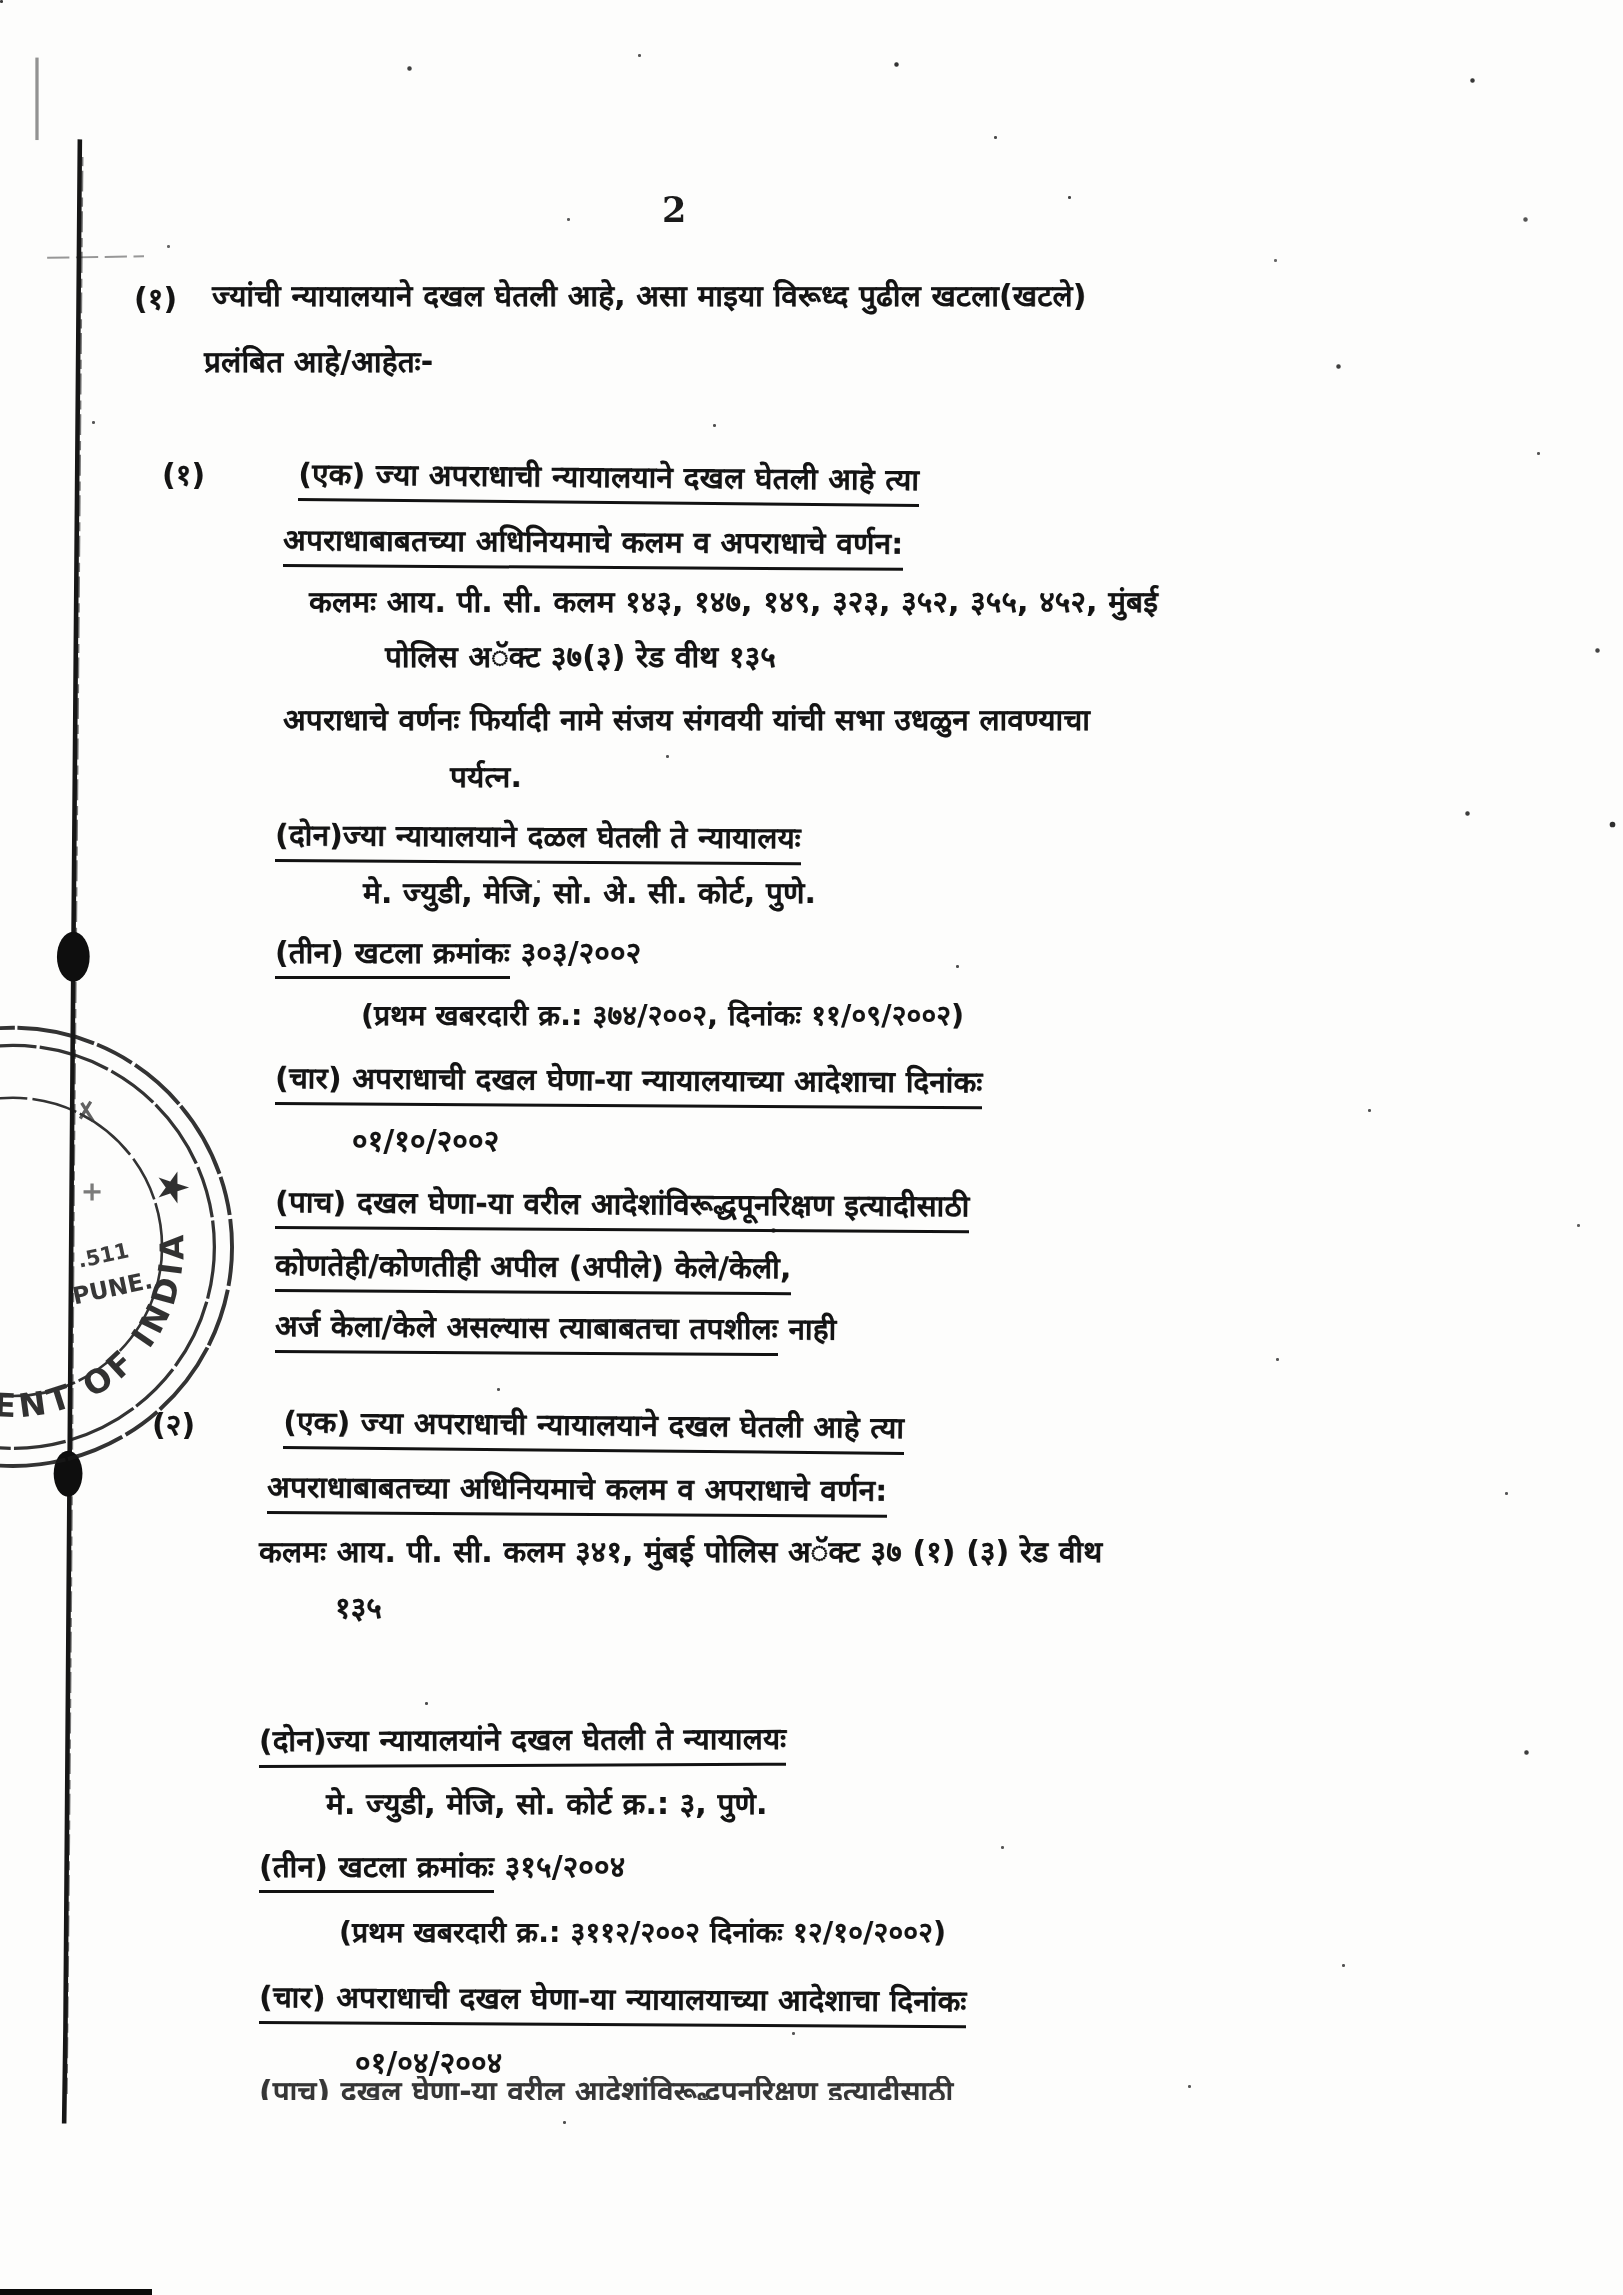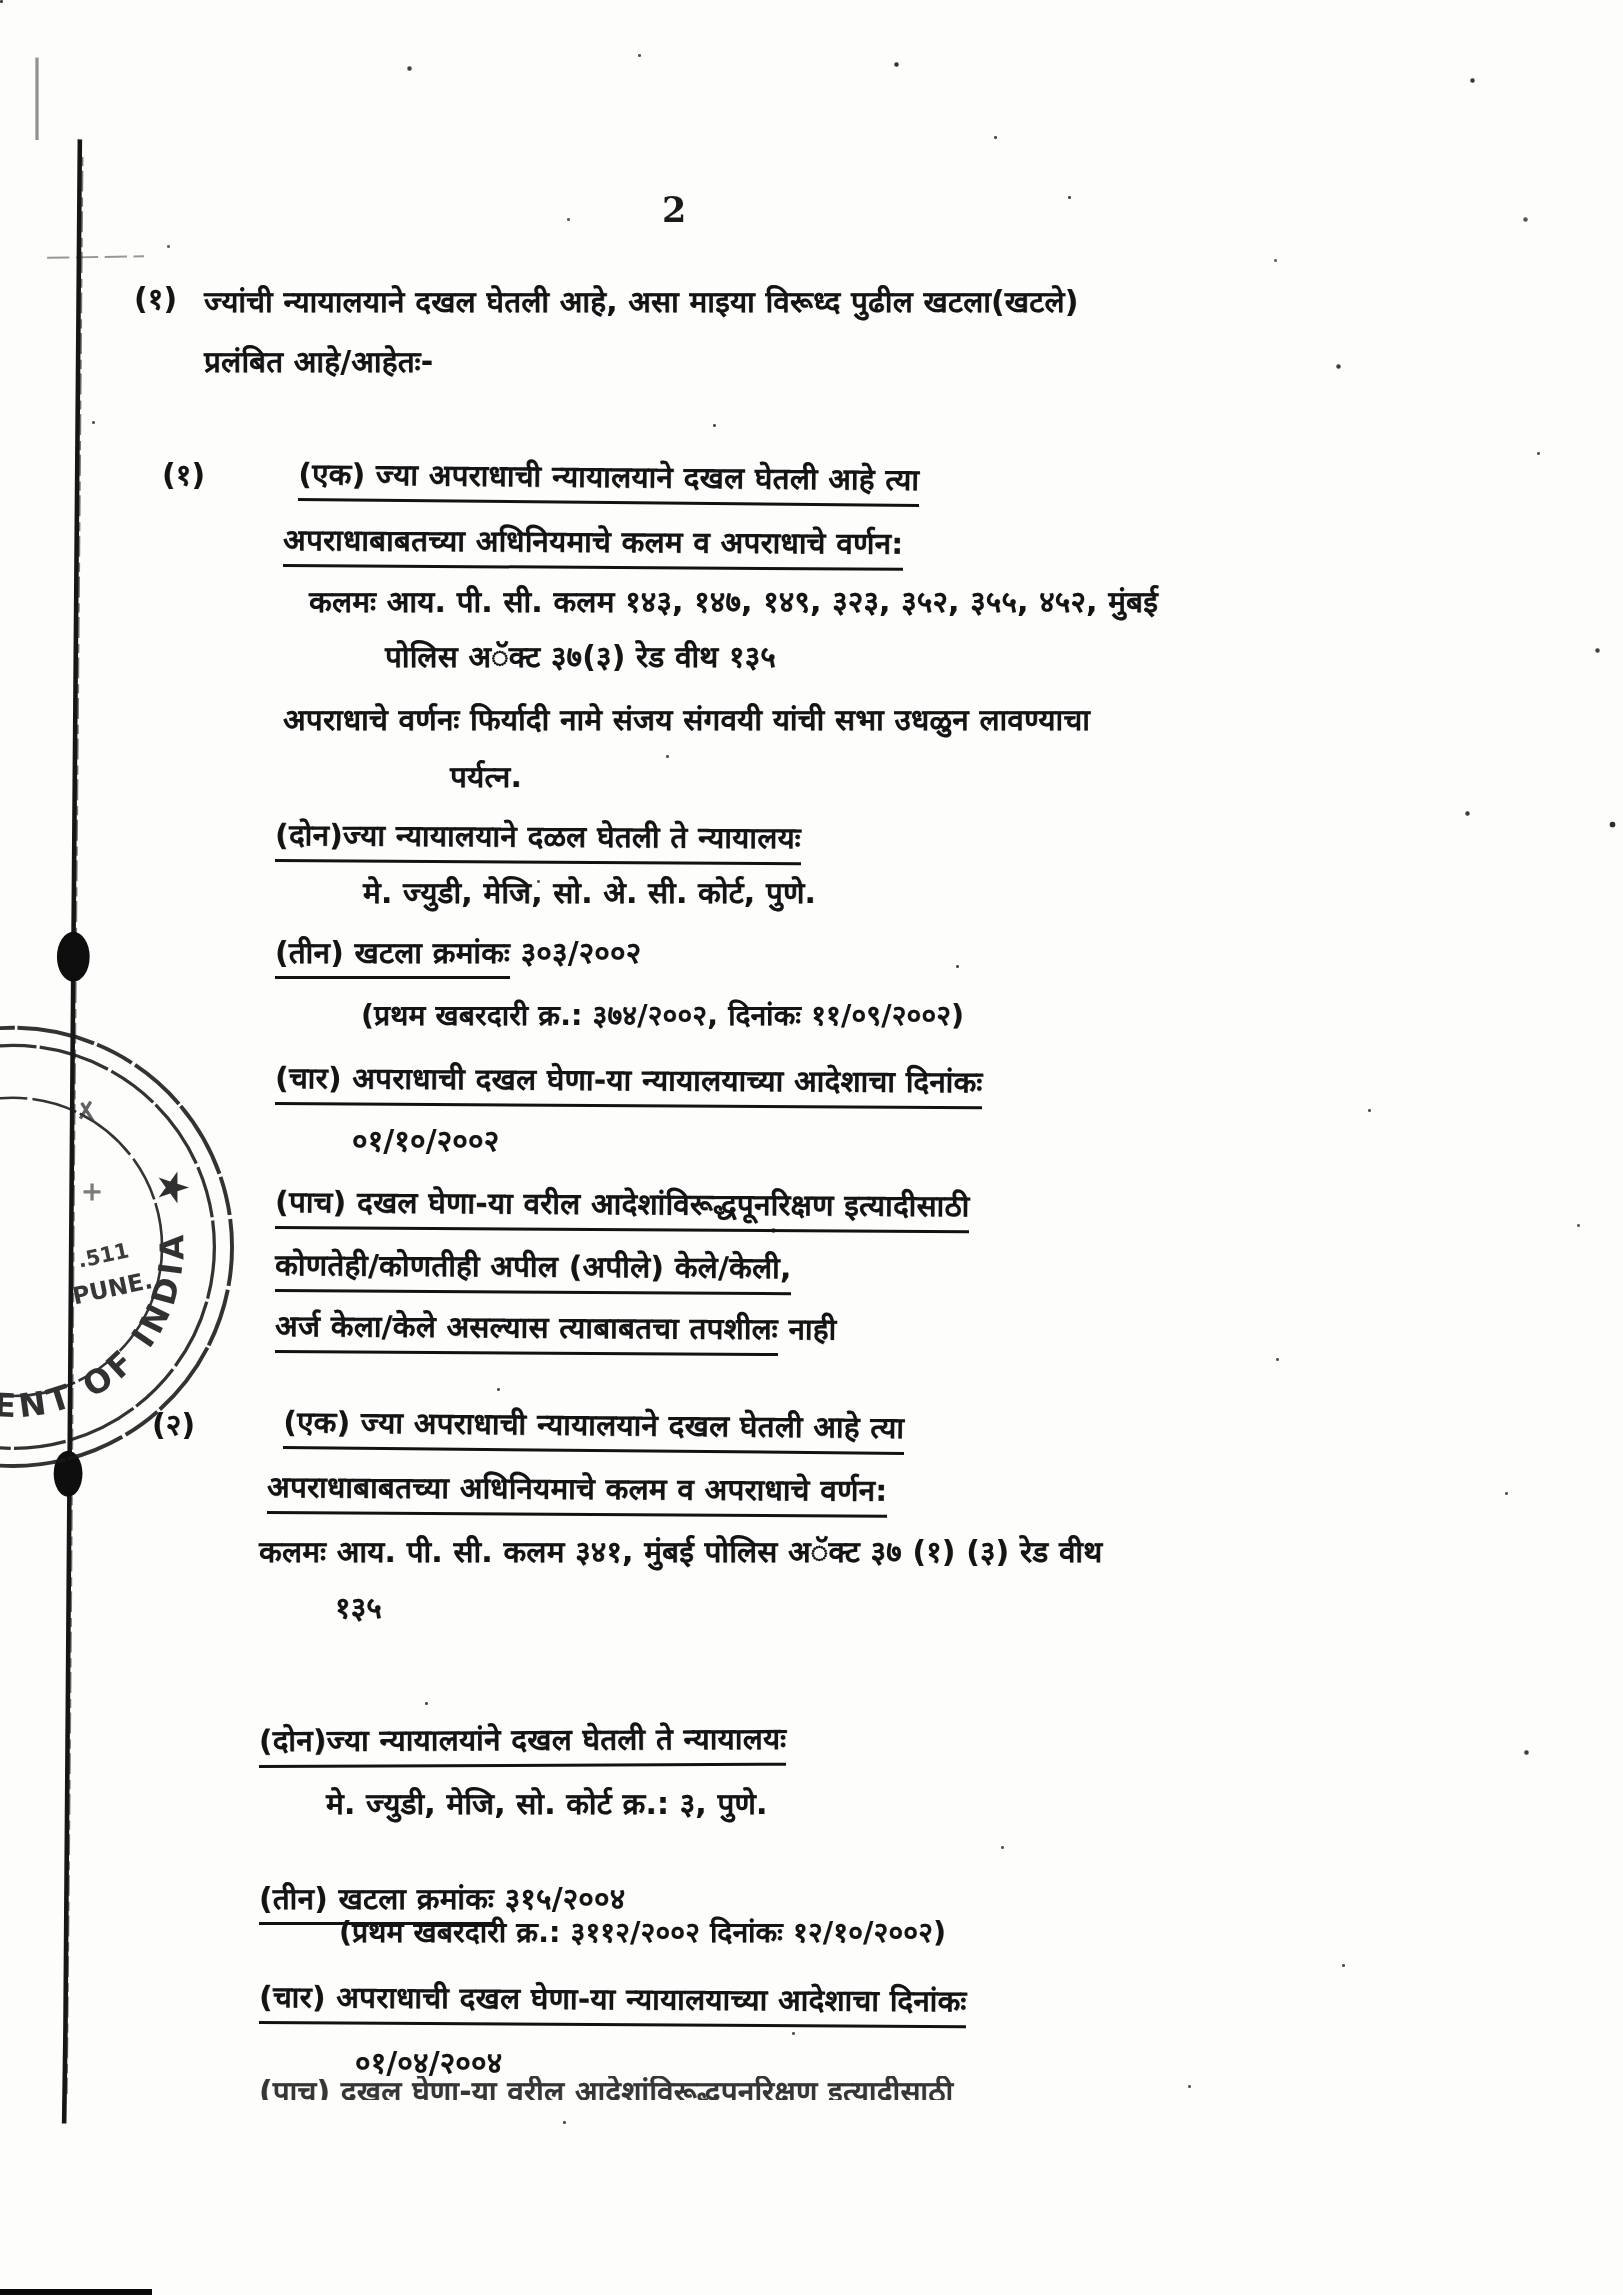--- a/index.html
+++ b/index.html
@@ -65,21 +65,21 @@
     <text x="560" y="280" font-size="64" fill="#141414" transform="rotate(18 560 280)">★</text>
     <text x="452" y="392" font-size="32" font-weight="bold" fill="#222" transform="rotate(-12 452 392)" font-family="DejaVu Sans, sans-serif">.511</text>
     <text x="444" y="448" font-size="36" font-weight="bold" fill="#1c1c1c" transform="rotate(-12 444 448)" font-family="DejaVu Sans, sans-serif">PUNE.</text>
     <path d="M 455 140 l 18 28 m -4 -30 l -16 26" stroke="#222" stroke-width="5" opacity="0.8"></path>
     <path d="M 458 276 h 26 m -13 -13 v 26" stroke="#2a2a2a" stroke-width="5" opacity="0.7"></path>
   </svg>
 
   <div class="pagenum" style="left:662px;top:189px;">2</div>
 
   <div class="line" style="left:134px;top:283px;">(१)</div>
-  <div class="line" style="left:204px;top:280px;margin-top:6px;">ज्यांची न्यायालयाने दखल घेतली आहे, असा माइया विरूध्द पुढील खटला(खटले)</div>
+  <div class="line" style="left:212px;top:280px;">ज्यांची न्यायालयाने दखल घेतली आहे, असा माइया विरूध्द पुढील खटला(खटले)</div>
   <div class="line" style="left:204px;top:346px;">प्रलंबित आहे/आहेतः-</div>
 
   <div class="line" style="left:162px;top:459px;">(१)</div>
   <div class="line t1" style="left:298px;top:458px;"><span class="ul">(एक) ज्या अपराधाची न्यायालयाने दखल घेतली आहे त्या</span></div>
   <div class="line t2" style="left:283px;top:524px;"><span class="ul">अपराधाबाबतच्या अधिनियमाचे कलम व अपराधाचे वर्णन:</span></div>
   <div class="line" style="left:274px;top:586px;margin-left:35px;">कलमः आय. पी. सी. कलम १४३, १४७, १४९, ३२३, ३५२, ३५५, ४५२, मुंबई</div>
   <div class="line" style="left:385px;top:641px;">पोलिस अॅक्ट ३७(३) रेड वीथ १३५</div>
   <div class="line" style="left:283px;top:704px;">अपराधाचे वर्णनः फिर्यादी नामे संजय संगवयी यांची सभा उधळुन लावण्याचा</div>
   <div class="line" style="left:450px;top:761px;">पर्यत्न.</div>
   <div class="line t2" style="left:275px;top:819px;"><span class="ul">(दोन)ज्या न्यायालयाने दळल घेतली ते न्यायालयः</span></div>
@@ -98,21 +98,21 @@
     <span>नाही</span>
   </div>
 
   <div class="line" style="left:152px;top:1409px;">(२)</div>
   <div class="line t1" style="left:283px;top:1406px;"><span class="ul">(एक) ज्या अपराधाची न्यायालयाने दखल घेतली आहे त्या</span></div>
   <div class="line t2" style="left:267px;top:1471px;"><span class="ul">अपराधाबाबतच्या अधिनियमाचे कलम व अपराधाचे वर्णन:</span></div>
   <div class="line" style="left:259px;top:1536px;">कलमः आय. पी. सी. कलम ३४१, मुंबई पोलिस अॅक्ट ३७ (१) (३) रेड वीथ</div>
   <div class="line" style="left:335px;top:1592px;">१३५</div>
   <div class="line t3" style="left:259px;top:1725px;"><span class="ul">(दोन)ज्या न्यायालयांने दखल घेतली ते न्यायालयः</span></div>
   <div class="line" style="left:326px;top:1788px;">मे. ज्युडी, मेजि, सो. कोर्ट क्र.: ३, पुणे.</div>
-  <div class="line" style="left:259px;top:1851px;margin-top:32px;">
+  <div class="line" style="left:259px;top:1851px;">
     <span class="ul2">(तीन) खटला क्रमांकः</span>
     <span>३१५/२००४</span>
   </div>
   <div class="line small" style="left:339px;top:1917px;">(प्रथम खबरदारी क्र.: ३११२/२००२ दिनांकः १२/१०/२००२)</div>
   <div class="line t2" style="left:259px;top:1981px;"><span class="ul">(चार) अपराधाची दखल घेणा-या न्यायालयाच्या आदेशाचा दिनांकः</span></div>
   <div class="line" style="left:355px;top:2047px;">०१/०४/२००४</div>
   <div class="clip" style="left:259px;top:2076px;width:916px;">
     <span class="line" style="position:static;">(पाच) दखल घेणा-या वरील आदेशांविरूद्धपूनरिक्षण इत्यादीसाठी</span>
   </div>
 

